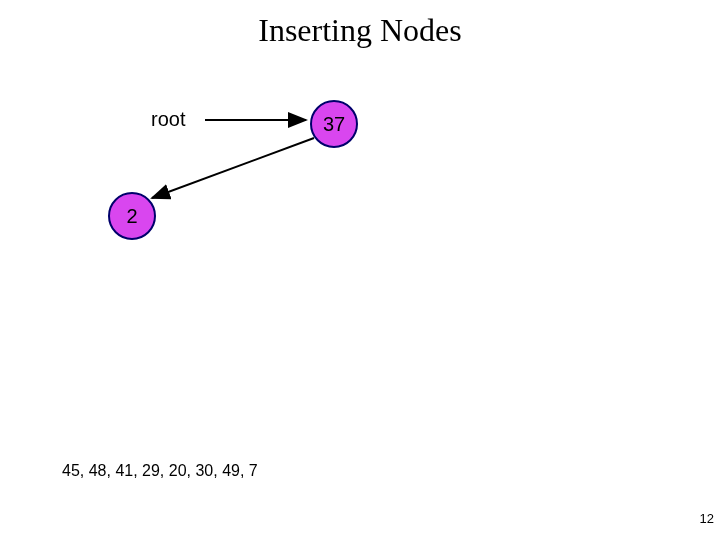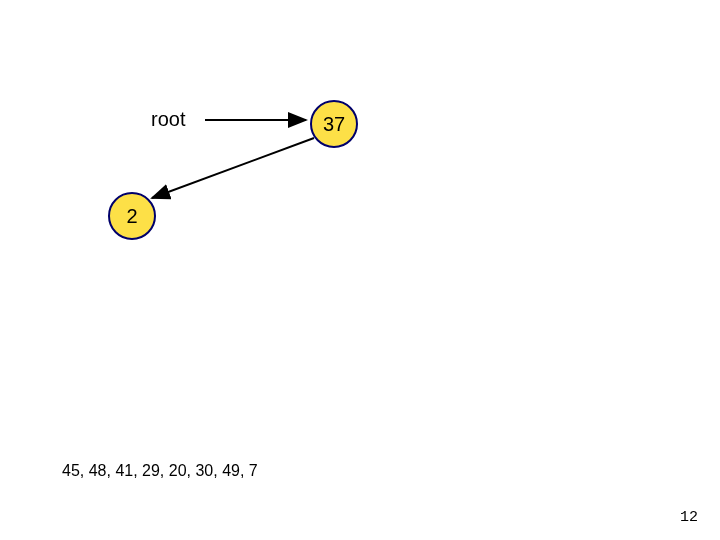--- a/index.html
+++ b/index.html
@@ -1,32 +1,33 @@
 <!DOCTYPE html>
 <html><head>
 <meta charset="utf-8">
 <style>
   html,body{margin:0;padding:0;width:720px;height:540px;font-family:"Times New Roman",serif;background:#fff;color:#000}
   .slide{position:relative;width:720px;height:540px}
   .title{position:absolute;left:0;width:720px;text-align:center;font-size:32px;line-height:1.15}
   .title-line1{top:12px}
   .title-line2{top:48px}
   .root-label{position:absolute;left:151px;top:108px;font-family:Arial,Helvetica,sans-serif;font-size:20px}
-  .node{position:absolute;width:44px;height:44px;border:2px solid #00006b;border-radius:50%;display:flex;align-items:center;justify-content:center;font-family:Arial,Helvetica,sans-serif;font-size:20px;background:#fde047}
+  .node{position:absolute;width:44px;height:44px;border:2px solid #00006b;border-radius:50%;display:flex;align-items:center;justify-content:center;font-family:Arial,Helvetica,sans-serif;font-size:20px;background:#d946ef}
   .node-37{left:310px;top:100px}
   .node-2{left:108px;top:192px}
   .seq{position:absolute;left:62px;top:462px;font-family:Arial,Helvetica,sans-serif;font-size:16px}
-  .pagenum{position:absolute;right:22px;bottom:14px;font-family:Liberation Mono, monospace;font-size:15px}
+  .pagenum{position:absolute;right:6px;bottom:14px;font-family:Liberation Sans, sans-serif;font-size:13px}
   svg.overlay{position:absolute;left:0;top:0;width:720px;height:540px;pointer-events:none}
 </style>
 </head>
 <body>
 
 <div class="slide">
 
+  <div class="title title-line1">Inserting Nodes</div>
 
   <div class="root-label">root</div>
 
   <svg class="overlay" viewBox="0 0 720 540">
     <defs>
       <marker id="arrowhead" markerWidth="10" markerHeight="8" refX="9" refY="4" orient="auto">
         <polygon points="0 0, 10 4, 0 8" fill="#000"></polygon>
       </marker>
     </defs>
     <line x1="205" y1="120" x2="306" y2="120" stroke="#000" stroke-width="2" marker-end="url(#arrowhead)"></line>

